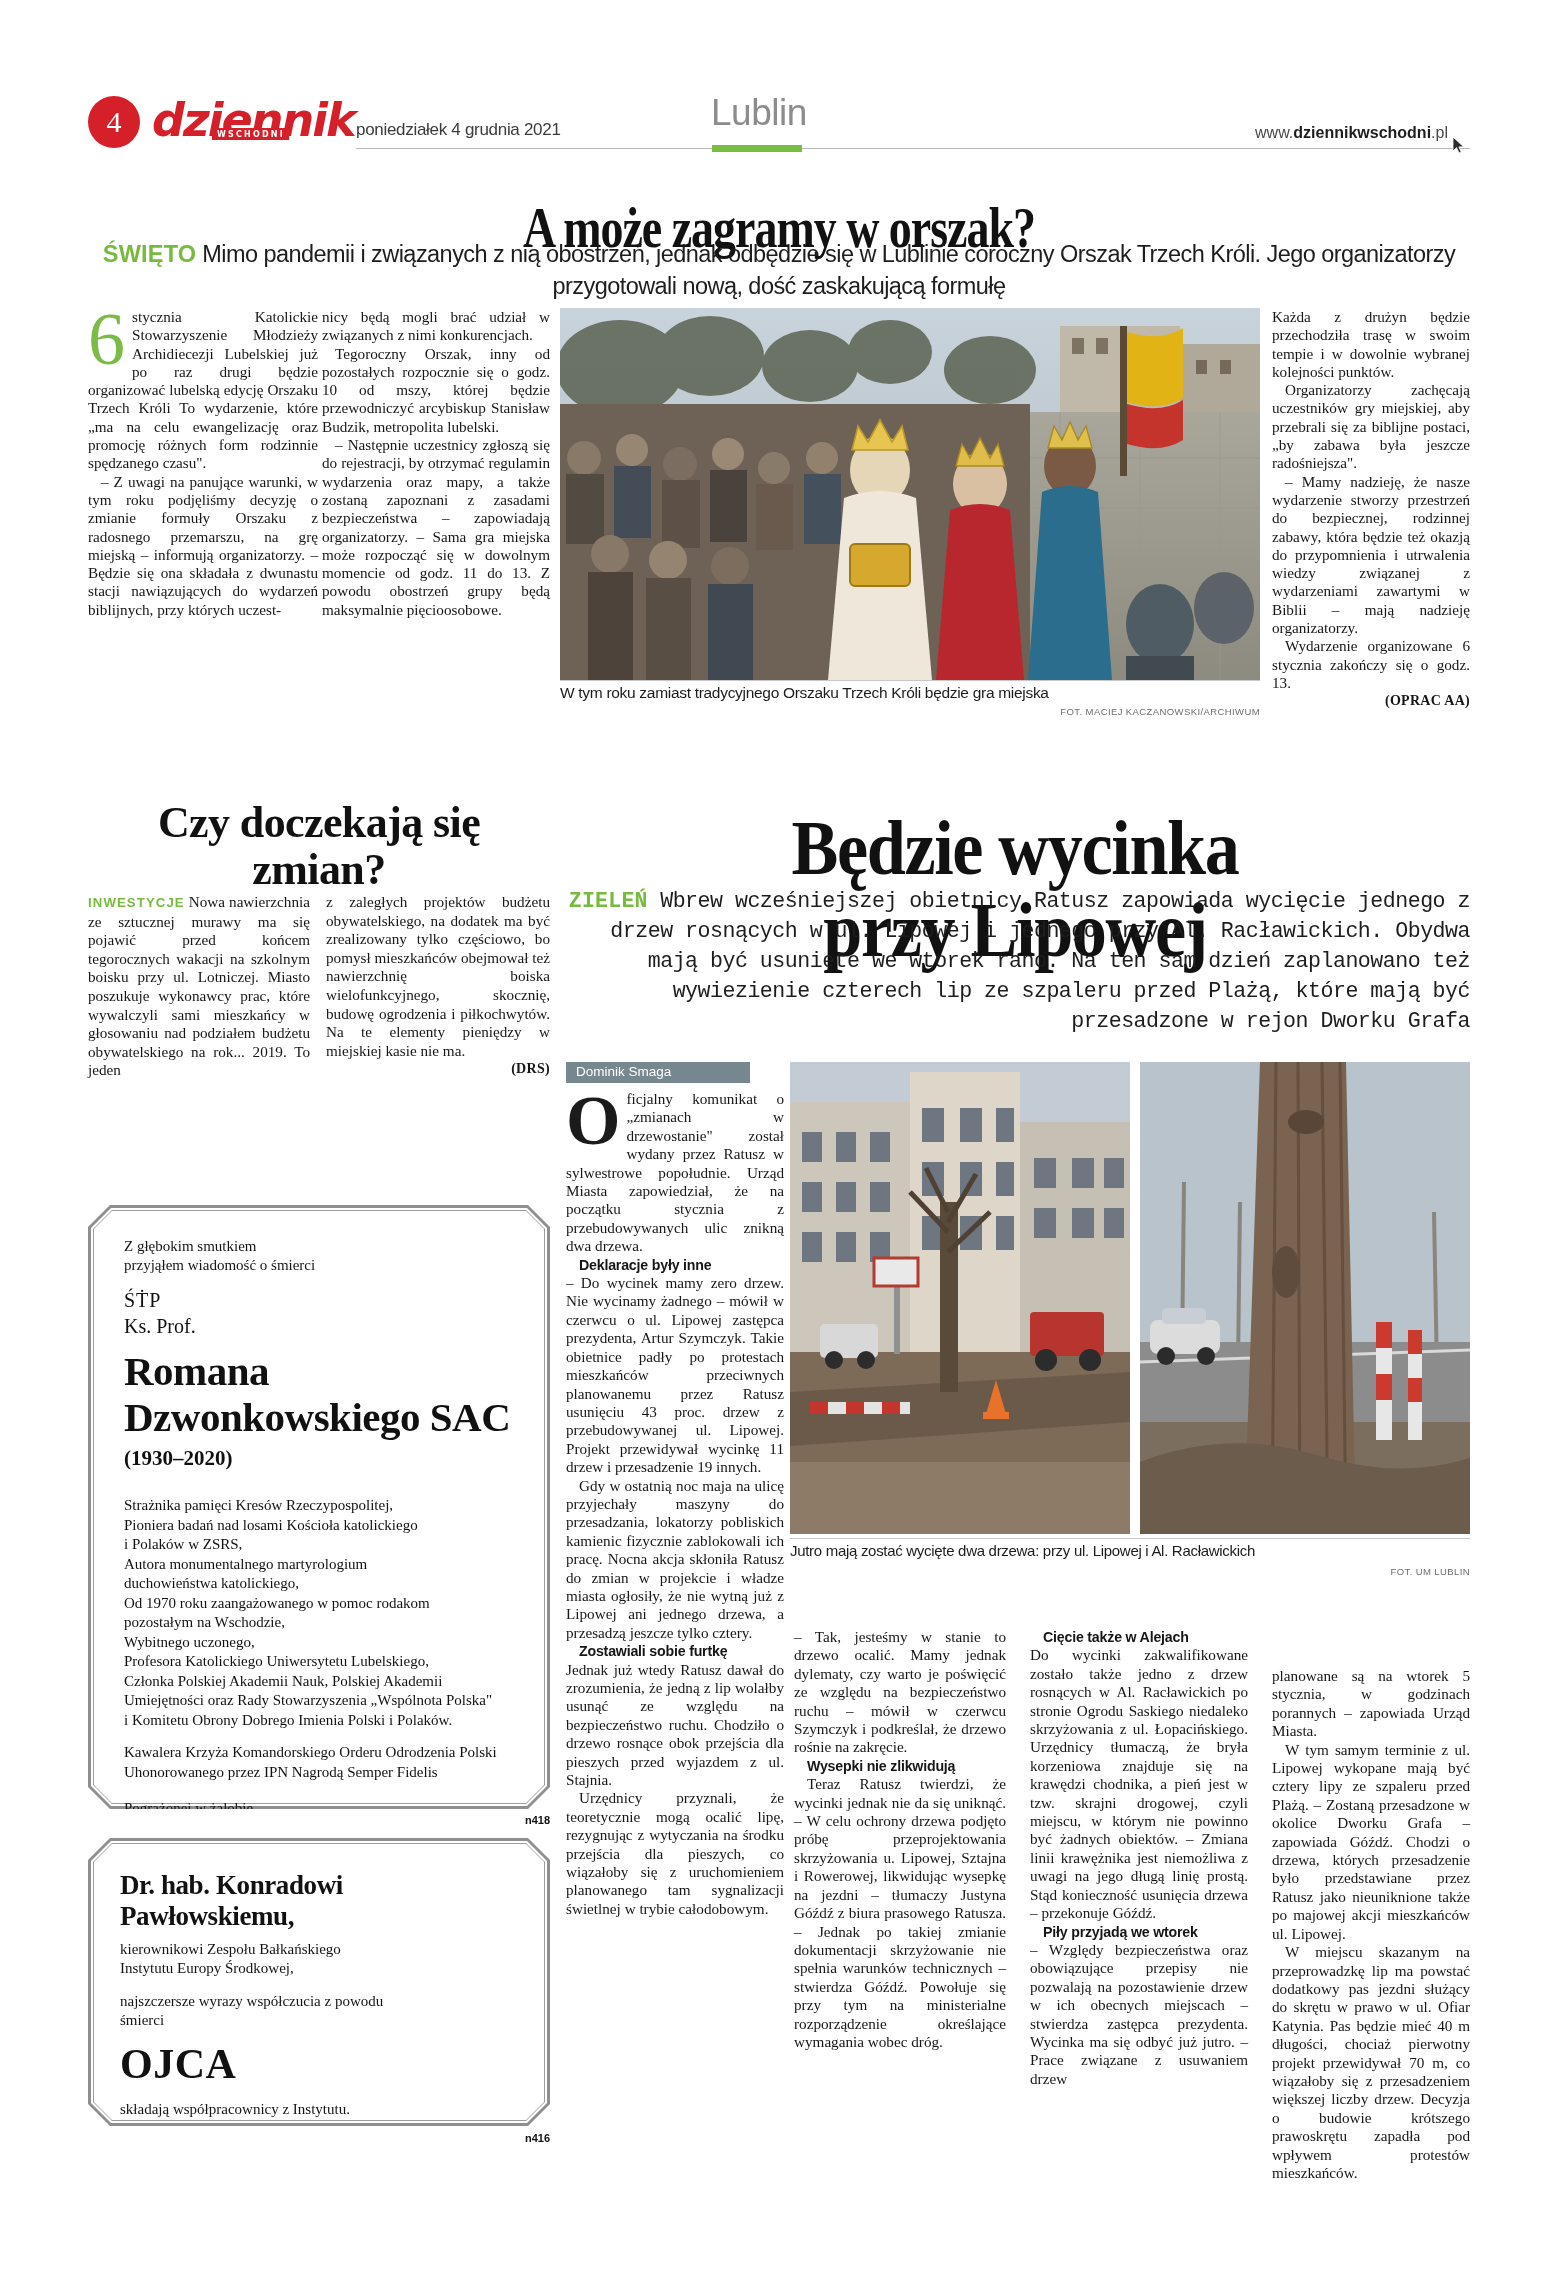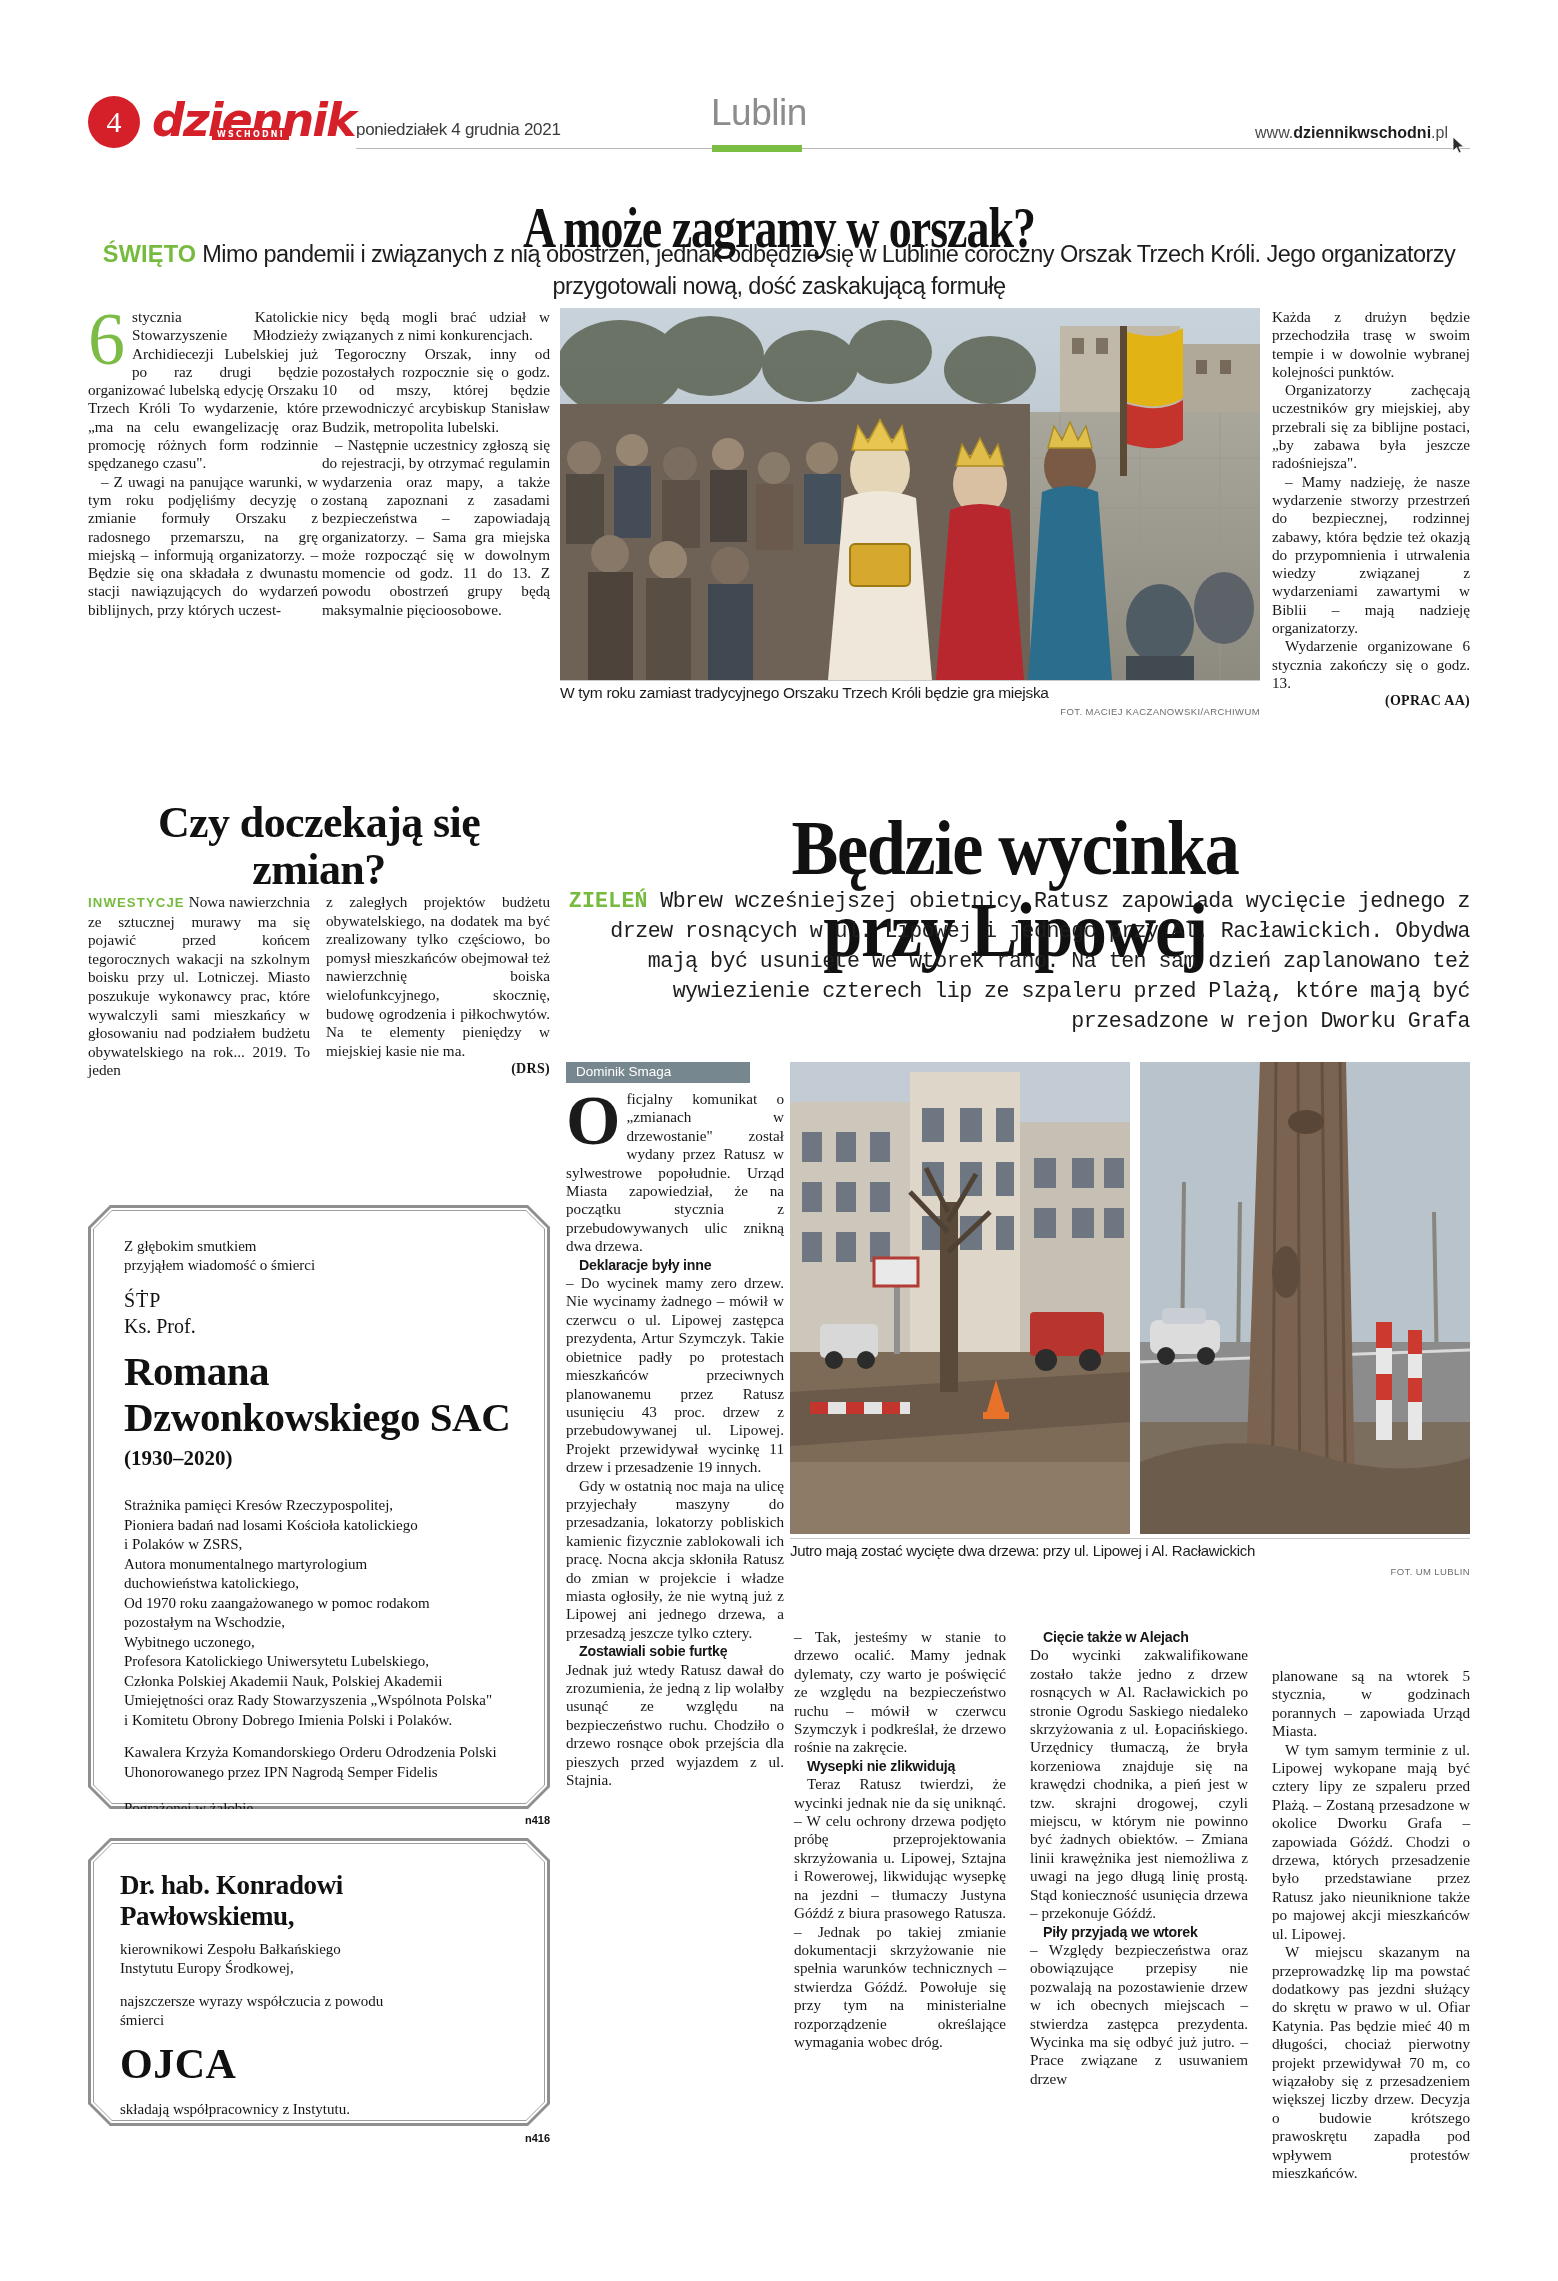--- a/index.html
+++ b/index.html
@@ -546,20 +546,21 @@
   <div class="cap2">Jutro mają zostać wycięte dwa drzewa: przy ul. Lipowej  i Al. Racławickich</div>
   <div class="credit2">FOT. UM LUBLIN</div>
 
   <div class="colC" id="c1">
     <p class="noind"><span class="dropcap2">O</span><span>ficjalny komunikat o „zmianach w drzewostanie" został wydany przez Ratusz w sylwestrowe popołudnie. Urząd Miasta zapowiedział, że na początku stycznia z przebudowywanych ulic znikną dwa drzewa.</span></p>
     <p class="subhead">Deklaracje były inne</p>
     <p class="noind">– Do wycinek mamy zero drzew. Nie wycinamy żadnego – mówił w czerwcu o ul. Lipowej zastępca prezydenta, Artur Szymczyk. Takie obietnice padły po protestach mieszkańców przeciwnych planowanemu przez Ratusz usunięciu 43 proc. drzew z przebudowywanej ul. Lipowej. Projekt przewidywał wycinkę 11 drzew i przesadzenie 19 innych.</p>
     <p>Gdy w ostatnią noc maja na ulicę przyjechały maszyny do przesadzania, lokatorzy pobliskich kamienic fizycznie zablokowali ich pracę. Nocna akcja skłoniła Ratusz do zmian w projekcie i władze miasta ogłosiły, że nie wytną już z Lipowej ani jednego drzewa, a przesadzą jeszcze tylko cztery.</p>
     <p class="subhead">Zostawiali sobie furtkę</p>
     <p class="noind">Jednak już wtedy Ratusz dawał do zrozumienia, że jedną z lip wolałby usunąć ze względu na bezpieczeństwo ruchu. Chodziło o drzewo rosnące obok przejścia dla pieszych przed wyjazdem z ul. Stajnia.</p>
+    <p>Urzędnicy przyznali, że teoretycznie mogą ocalić lipę, rezygnując z wytyczania na środku przejścia dla pieszych, co wiązałoby się z uruchomieniem planowanego tam sygnalizacji świetlnej w trybie całodobowym.</p>
   </div>
 
   <div class="colC" id="c2b">
     <p class="noind">– Tak, jesteśmy w stanie to drzewo ocalić. Mamy jednak dylematy, czy warto je poświęcić ze względu na bezpieczeństwo ruchu – mówił w czerwcu Szymczyk i podkreślał, że drzewo rośnie na zakręcie.</p>
     <p class="subhead">Wysepki nie zlikwidują</p>
     <p>Teraz Ratusz twierdzi, że wycinki jednak nie da się uniknąć. – W celu ochrony drzewa podjęto próbę przeprojektowania skrzyżowania u. Lipowej, Sztajna i Rowerowej, likwidując wysepkę na jezdni – tłumaczy Justyna Góźdź z biura prasowego Ratusza. – Jednak po takiej zmianie dokumentacji skrzyżowanie nie spełnia warunków technicznych – stwierdza Góźdź. Powołuje się przy tym na ministerialne rozporządzenie określające wymagania wobec dróg.</p>
   </div>
 
   <div class="colC" id="c3">
     <p class="subhead" style="margin-top:0">Cięcie także w Alejach</p>

